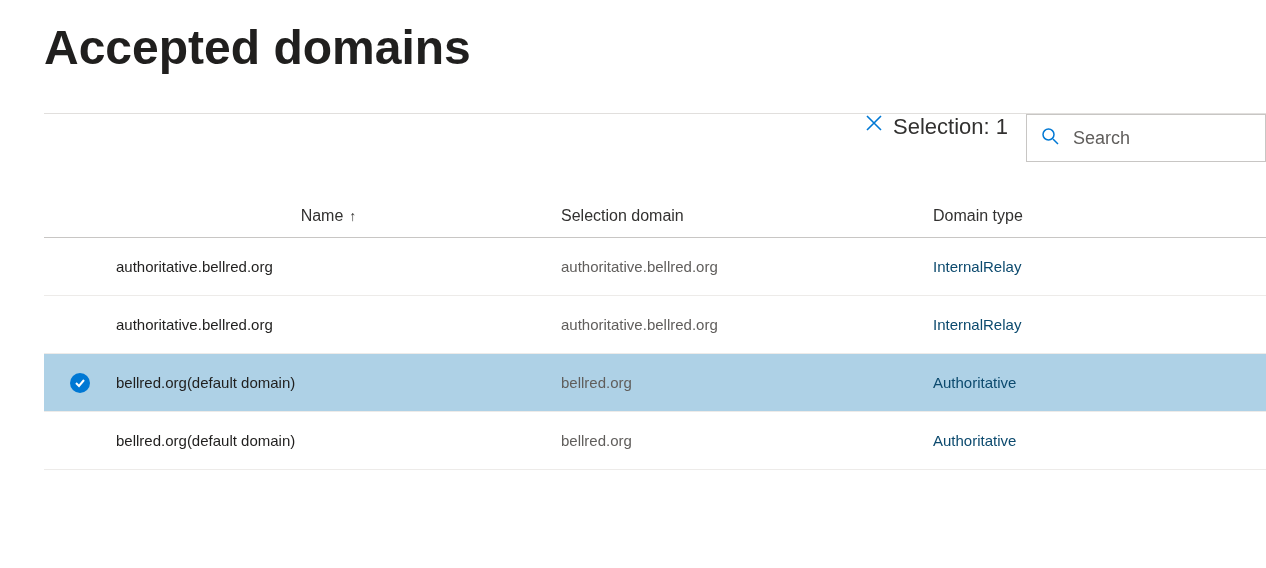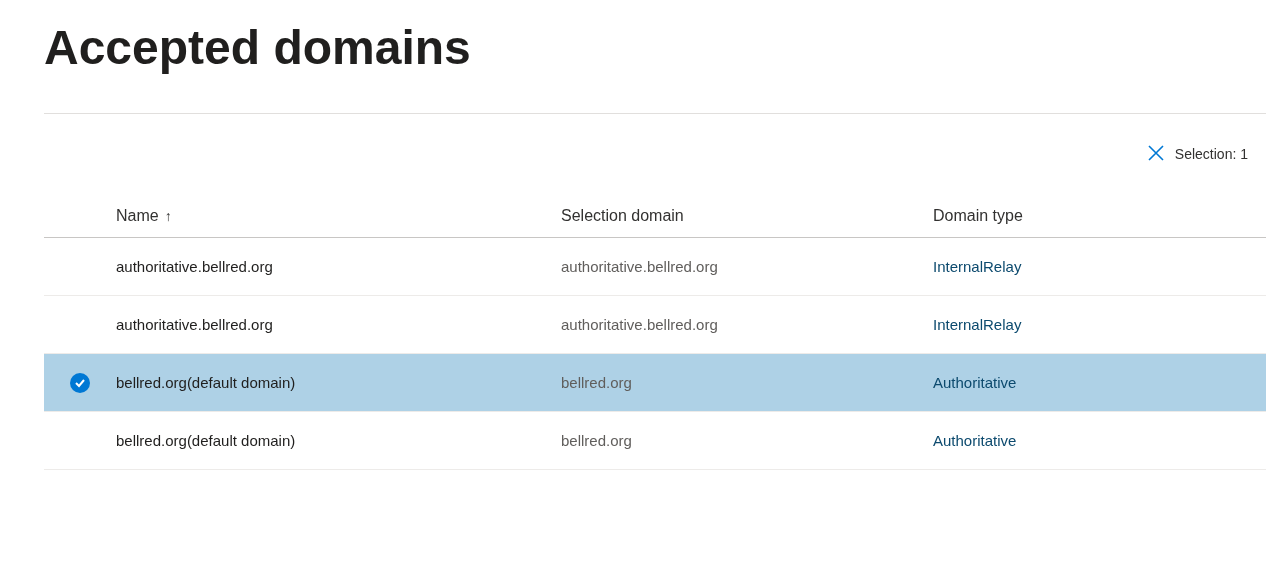--- a/index.html
+++ b/index.html
@@ -34,24 +34,24 @@
   }
   .toolbar {
     height: 48px;
     display: flex;
     justify-content: flex-end;
     align-items: stretch;
     gap: 0;
   }
   .selection-block {
     display: flex;
-    align-items: flex-end;
+    align-items: flex-start;
     gap: 10px;
     padding: 0 18px;
-    font-size: 14px;
+    font-size: 22px;
     cursor: pointer;
   }
   .x-icon svg { display: block; }
   .search-block {
     display: flex;
     align-items: center;
     border: 1px solid #c8c6c4;
     width: 240px;
     padding: 0 14px;
     gap: 12px;
@@ -87,21 +87,21 @@
     gap: 6px;
   }
   .row.selected {
     background: #aed1e6;
   }
   .cell {
     font-size: 15px;
     color: #323130;
   }
   .c-check { flex: 0 0 72px; display:flex; align-items:center; justify-content:center; }
-  .c-name  { flex: 0 0 445px; padding-right: 20px; }
+  .c-name  { flex: 0 0 445px; padding-right: 20px; justify-content: center; }
   .c-dom   { flex: 0 0 372px; color:#605e5c; }
   .c-type  { flex: 1 1 auto; color:#0c4a6e; }
   .row:not(.header) .c-name { font-weight: 400; color:#201f1e; }
   .row.header .c-dom, .row.header .c-type { color:#323130; }
   .sort-arrow { font-size: 14px; }
   .check-badge {
     width: 20px; height: 20px; border-radius: 50%;
     background: #0078d4; display:flex; align-items:center; justify-content:center;
   }
   .check-badge svg { display:block; }
@@ -115,20 +115,29 @@
 
   <div class="toolbar-wrapper">
     <div class="toolbar">
       <div class="selection-block">
         <span class="x-icon">
           <svg width="18" height="18" viewBox="0 0 18 18">
               <path d="M2 2 L16 16 M16 2 L2 16" stroke="#0078d4" stroke-width="1.6" fill="none"></path>
             </svg>
         </span>
         <span>Selection: 1</span>
+      </div>
+      <div class="search-block">
+        <span>
+          <svg width="18" height="18" viewBox="0 0 18 18">
+              <circle cx="7.5" cy="7.5" r="5.5" stroke="#0078d4" stroke-width="1.5" fill="none"></circle>
+              <path d="M12 12 L17 17" stroke="#0078d4" stroke-width="1.5"></path>
+            </svg>
+        </span>
+        <input type="text" placeholder="Search" style="">
       </div>
     </div>
   </div>
 
   <div class="table">
     <div class="row header">
       <div class="cell c-check"></div>
       <div class="cell c-name">
         <span>Name</span>
         <span class="sort-arrow">↑</span>

